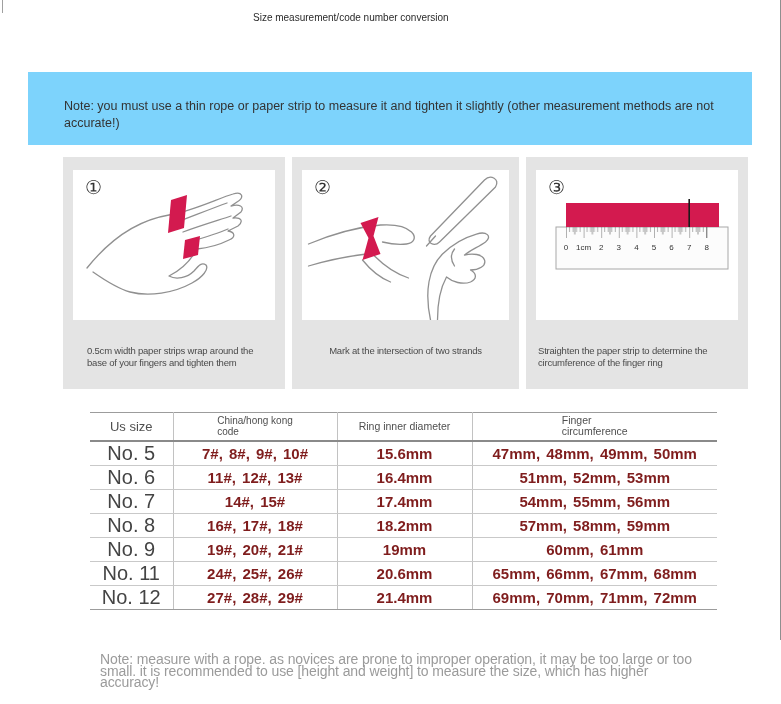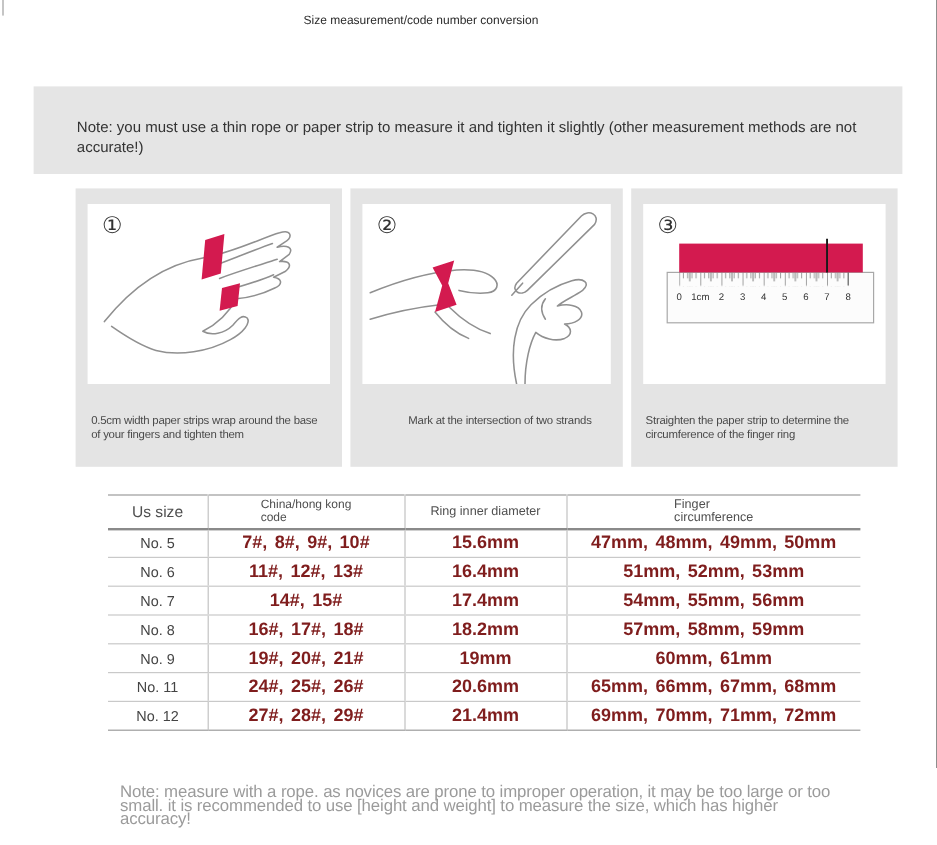--- a/index.html
+++ b/index.html
@@ -9,21 +9,21 @@
     font-family:"Liberation Sans", sans-serif; overflow:hidden; color:#2b2b2b;
   }
   
   .title {
     position:absolute; left:253px; top:9px; width:232px;
     font-size:10px; line-height:18.5px; color:#2b2b2b;
   }
   
   .note-banner {
     position:absolute; left:28px; top:72px; width:724px; height:73px;
-    background:#e5e5e5;
+    background:#7dd3fc;
   }
   .note-banner .note-text {
     position:absolute; left:36px; top:26px; width:655px;
     font-size:12.5px; line-height:16.5px; color:#333;
   }
   
   .panel {
     position:absolute; top:157px; height:232px; background:#e4e4e4;
   }
   .panel-1 { left:63px;  width:222px; }
@@ -32,43 +32,43 @@
   .panel .imgbox {
     position:absolute; left:10px; right:10px; top:13px; height:150px; background:#ffffff;
   }
   .panel .stepnum {
     position:absolute; left:12px; top:6px; font-size:19px; color:#333;
   }
   .panel .caption {
     position:absolute; left:0; right:0; top:188px;
     font-size:9.5px; line-height:12px; color:#4a4a4a; letter-spacing:-0.2px;
   }
-  .panel-1 .caption { text-align:left; padding:0 13px; }
-  .panel-2 .caption { text-align:right; padding:0 26px; }
+  .panel-1 .caption { text-align:left; padding:0 24px; }
+  .panel-2 .caption { text-align:center; padding:0 10px; }
   .panel-3 .caption { text-align:left; padding:0 12px; }
   .imgbox svg { position:absolute; left:0; top:0; width:100%; height:150px; }
   .sketch { stroke:#909090; stroke-width:1.3; fill:none; stroke-linecap:round; stroke-linejoin:round; }
   .sketch-fill { stroke:#909090; stroke-width:1.3; fill:#ffffff; stroke-linecap:round; stroke-linejoin:round; }
   .strip { fill:#d31a4f; stroke:none; }
   
   .size-table {
     position:absolute; left:90px; top:412px; width:627px;
     border-collapse:collapse; table-layout:fixed;
     border-top:1px solid #9c9c9c;
   }
   .size-table th, .size-table td { padding:0; text-align:center; vertical-align:middle; }
   .size-table th { height:28px; font-weight:400; color:#4f4f4f; border-bottom:2px solid #8a8a8a; }
   .size-table th + th, .size-table td + td { border-left:1px solid #c2c2c2; }
   .size-table td { height:24px; border-bottom:1px solid #c9c9c9; }
   .size-table tr:last-child td { border-bottom:1px solid #9c9c9c; }
   .th-us { font-size:13px;margin-top:46px; }
   .th-small { font-size:10px; }
   .th-ring { font-size:10.5px; }
   .two-line { display:inline-block; text-align:left; white-space:pre-line; line-height:11.5px; }
-  .cell-us { font-size:12px; color:#444; }
+  .cell-us { font-size:20px; color:#444; }
   .cell-val { font-size:15px; font-weight:700; color:#7f1d1d; word-spacing:2px; }
   
   .footer-note {
     position:absolute; left:100px; top:654px; width:606px;
     font-size:14px; line-height:11.5px; color:#9b9b9b; letter-spacing:-0.1px;
   }
   
   .edge-right { position:absolute; right:0; top:0; width:1px; height:640px; background:#8f8f8f; }
   .edge-left-tick { position:absolute; left:2px; top:0; width:1px; height:13px; background:#a0a0a0; }
 </style>

